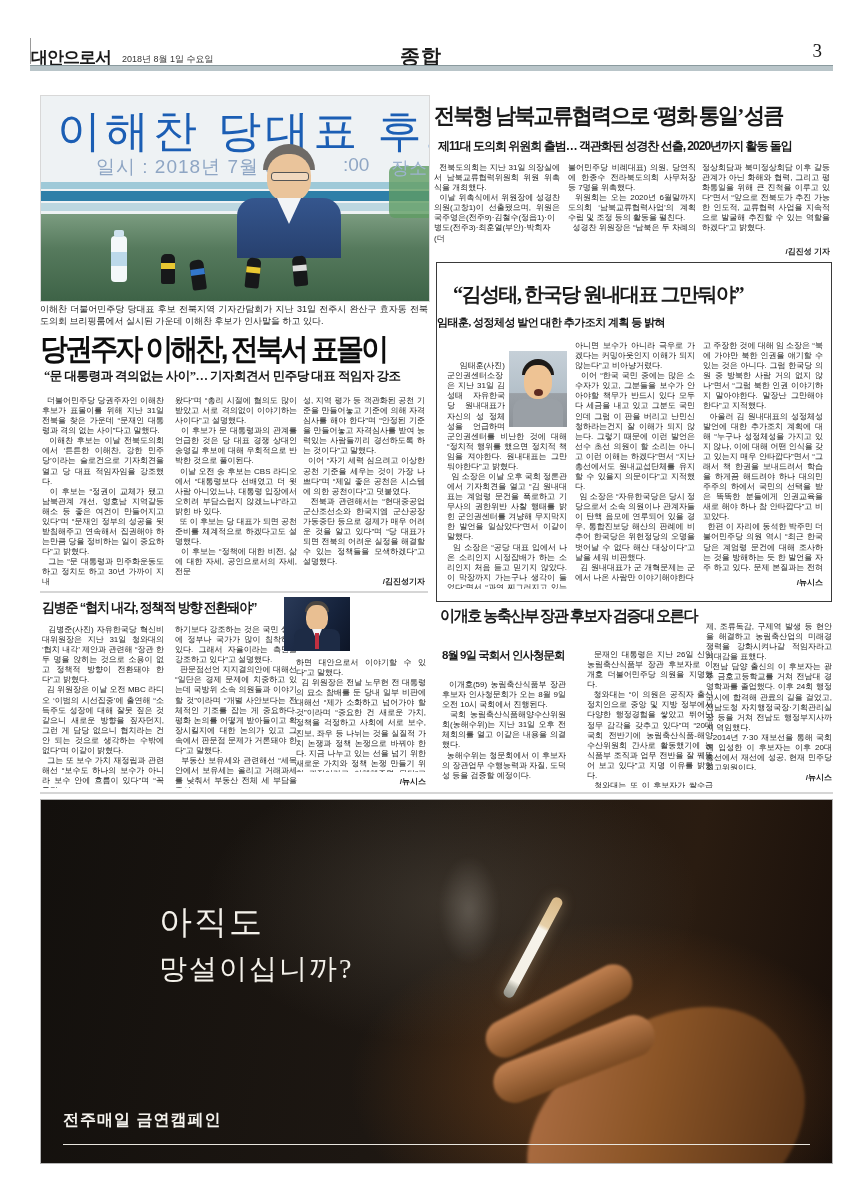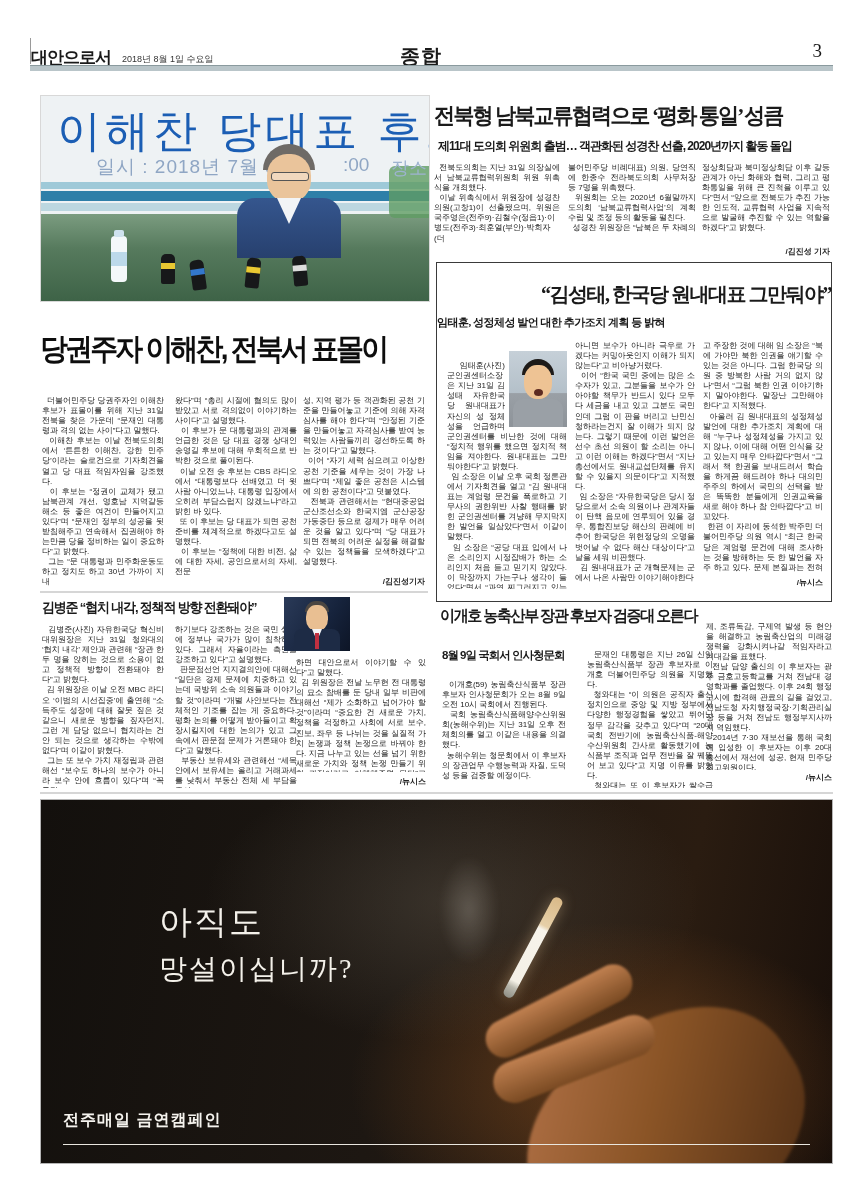--- a/index.html
+++ b/index.html
@@ -47,21 +47,21 @@
   .h-nk{left:434px;top:101px;width:400px;font-size:22px;font-weight:bold;font-family:"Liberation Serif",serif;
         letter-spacing:-2px;transform:scaleX(.96);transform-origin:left;white-space:nowrap;}
   .sh-nk{left:438px;top:138px;width:396px;font-size:12px;font-weight:bold;letter-spacing:-1px;white-space:nowrap;}
   .h-kbj{left:42px;top:599px;width:262px;font-size:13.5px;font-weight:bold;letter-spacing:-1.2px;
          transform:scaleX(.96);transform-origin:left;white-space:nowrap;}
   .h-lgh{left:440px;top:606px;width:280px;font-size:16px;font-weight:bold;font-family:"Liberation Serif",serif;
          letter-spacing:-1.5px;transform:scaleX(.94);transform-origin:left;white-space:nowrap;}
   .sh-lgh{left:442px;top:648px;width:130px;font-size:11.5px;font-weight:bold;letter-spacing:-1px;white-space:nowrap;}
   
   .newsbox{left:436px;top:262px;width:394px;height:338px;border:1px solid #3a3a3a;background:#fff;}
-  .box-h{position:absolute;left:16px;right:0;top:18px;text-align:right;font-size:20px;font-weight:bold;
+  .box-h{position:absolute;left:16px;right:0;top:18px;text-align:left;font-size:20px;font-weight:bold;
          font-family:"Liberation Serif",serif;letter-spacing:-1.5px;}
   .box-sh{position:absolute;left:0;right:0;top:52px;font-size:11px;font-weight:bold;letter-spacing:-0.5px;font-family:Liberation Serif, serif;}
   .boxcol{position:absolute;top:78px;height:248px;}
   .portrait-lim{float:right;width:58px;height:76px;margin:0 0 3px 4px;background:linear-gradient(180deg,#c6d0d8 0%,#b4c0c9 55%,#9aa0a6 56%,#8d9399 100%);
                 position:relative;overflow:hidden;}
   .lim-face{position:absolute;left:15px;top:14px;width:28px;height:34px;background:#eec394;border-radius:45%;}
   .lim-hair{position:absolute;left:13px;top:8px;width:32px;height:16px;background:#1d1a18;border-radius:16px 16px 0 0;}
   .lim-mouth{position:absolute;left:25px;top:38px;width:9px;height:7px;background:#5d2b22;border-radius:50%;}
   .lim-body{position:absolute;left:4px;top:48px;width:50px;height:28px;background:#9aa0a6;border-radius:10px 10px 0 0;}
   
@@ -129,22 +129,24 @@
     <div class="abs mic" style="left:150px;top:164px;transform:rotate(-8deg);">
         <div class="mic-band" style="background:#3377cc;"></div>
       </div>
     <div class="abs mic" style="left:205px;top:162px;transform:rotate(6deg);">
         <div class="mic-band" style="background:#e8c832;"></div>
       </div>
     <div class="abs mic" style="left:252px;top:160px;transform:rotate(-5deg);">
         <div class="mic-band" style="background:#dddddd;"></div>
       </div>
   </div>
+  <div class="abs photo-caption">이해찬 더불어민주당 당대표 후보 전북지역 기자간담회가 지난 31일 전주시 완산구 효자동 전북도의회 브리핑룸에서 실시된 가운데 이해찬 후보가 인사말을 하고 있다.</div>
 
   <div class="abs h-lee">당권주자 이해찬, 전북서 표몰이</div>
+  <div class="abs sh-lee">“문 대통령과 격의없는 사이”… 기자회견서 민주당 대표 적임자 강조</div>
   <div class="abs colbody" style="left:42px;top:396px;width:122px;height:190px;">&nbsp;&nbsp;더불어민주당 당권주자인 이해찬 후보가 표몰이를 위해 지난 31일 전북을 찾은 가운데 “문재인 대통령과 격의 없는 사이”다고 말했다.
 &nbsp;&nbsp;이해찬 후보는 이날 전북도의회에서 ‘튼튼한 이해찬, 강한 민주당’이라는 슬로건으로 기자회견을 열고 당 대표 적임자임을 강조했다.
 &nbsp;&nbsp;이 후보는 “정권이 교체가 됐고 남북관계 개선, 영호남 지역갈등 해소 등 좋은 여건이 만들어지고 있다”며 “문재인 정부의 성공을 뒷받침해주고 연속해서 집권해야 하는만큼 당을 정비하는 일이 중요하다”고 밝혔다.
 &nbsp;&nbsp;그는 “문 대통령과 민주화운동도 하고 정치도 하고 30년 가까이 지내</div>
   <div class="abs colbody" style="left:303px;top:396px;width:122px;height:178px;">성, 지역 평가 등 객관화된 공천 기준을 만들어놓고 기준에 의해 자격심사를 해야 한다”며 “안정된 기준을 만들어놓고 자격심사를 받여 능력있는 사람들끼리 경선하도록 하는 것이다”고 말했다.
 &nbsp;&nbsp;이어 “자기 세력 심으려고 이상한 공천 기준을 세우는 것이 가장 나쁘다”며 “제일 좋은 공천은 시스템에 의한 공천이다”고 덧붙였다.
 &nbsp;&nbsp;전북과 관련해서는 “현대중공업 군산조선소와 한국지엠 군산공장 가동중단 등으로 경제가 매우 어려운 것을 알고 있다”며 “당 대표가 되면 전북의 어려운 실정을 해결할 수 있는 정책들을 모색하겠다”고 설명했다.</div>
   <div class="abs colbody" style="left:175px;top:396px;width:122px;height:190px;">왔다”며 “총리 시절에 혐의도 많이 받았고 서로 격의없이 이야기하는 사이다”고 설명했다.
 &nbsp;&nbsp;이 후보가 문 대통령과의 관계를 언급한 것은 당 대표 경쟁 상대인 송영길 후보에 대해 우회적으로 반박한 것으로 풀이된다.
 &nbsp;&nbsp;이날 오전 송 후보는 CBS 라디오에서 “대통령보다 선배였고 더 윗사람 아니었느냐, 대통령 입장에서 오히려 부담스럽지 않겠느냐”라고 밝힌 바 있다.

